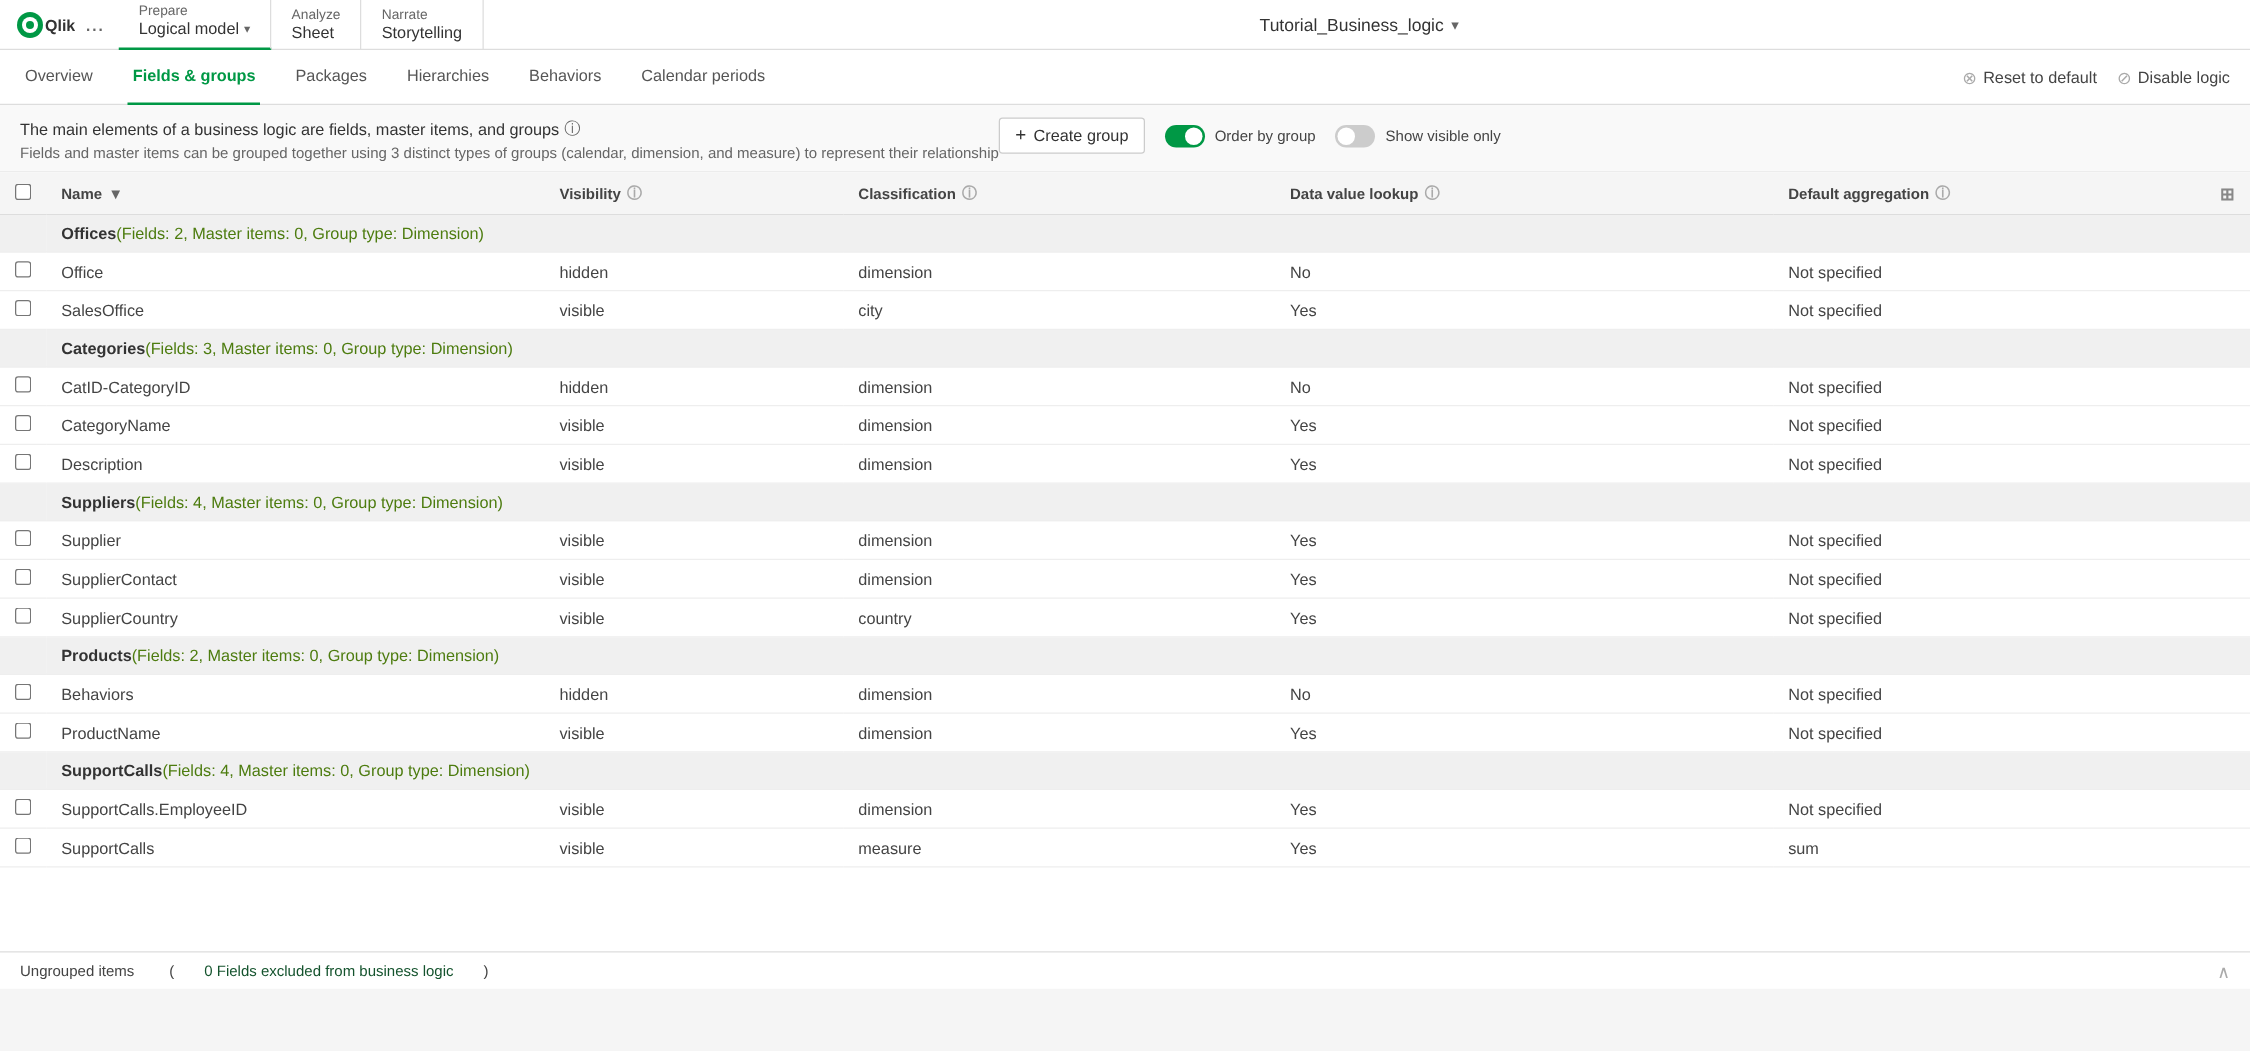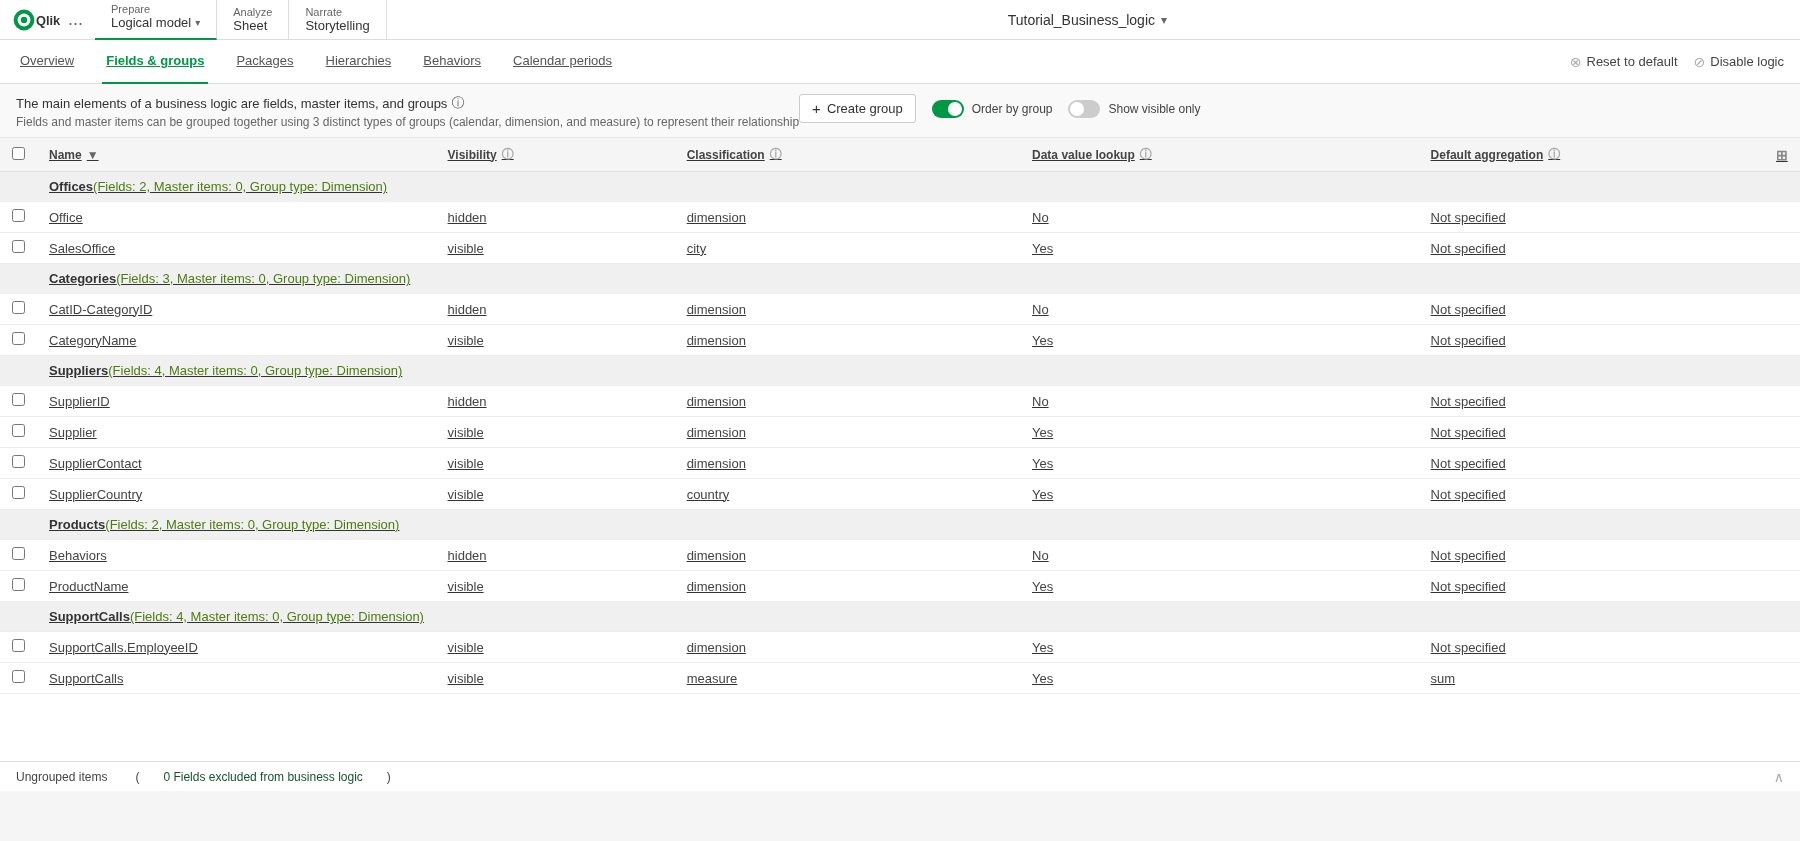--- a/index.html
+++ b/index.html
@@ -30,21 +30,20 @@
 
     
     .second-nav {
       display: flex; align-items: center; height: 44px; background: #fff;
       border-bottom: 1px solid #ddd; padding: 0 16px; gap: 24px;
     }
     .nav-tab {
       font-size: 13px; color: #555; cursor: pointer; height: 44px;
       display: flex; align-items: center; border-bottom: 2px solid transparent;
       padding: 0 4px;
-      text-decoration: underline;
     }
     .nav-tab.active { color: #009845; border-bottom: 2px solid #009845; font-weight: 600; }
     .nav-tab-spacer { flex: 1; }
     .top-right-actions { display: flex; align-items: center; gap: 16px; }
     .action-btn { display: flex; align-items: center; gap: 5px; font-size: 13px; color: #444; cursor: pointer; background: none; border: none; }
     .action-btn .x-icon { color: #aaa; font-size: 14px; }
 
     
     .desc-bar {
       background: #f9f9f9; padding: 10px 16px 8px; border-bottom: 1px solid #e8e8e8;
@@ -69,21 +68,21 @@
       width: 14px; height: 14px; border-radius: 50%; background: #fff; margin-left: auto;
     }
     .toggle-switch.off { background: #ccc; }
     .toggle-switch.off .knob { margin-left: 0; }
 
     
     .table-container {
       background: #fff; overflow-y: auto; flex: 1;
       height: calc(841px - 40px - 44px - 68px - 36px - 30px);
     }
-    .data-table { width: 100%; border-collapse: collapse; text-decoration: underline; }
+    .data-table { width: 100%; border-collapse: collapse; }
     .data-table thead tr { background: #f5f5f5; border-bottom: 1px solid #ddd; }
     .data-table thead th {
       text-align: left; padding: 8px 12px; font-size: 12px; font-weight: 600;
       color: #444; border-bottom: 1px solid #ddd; position: sticky; top: 0;
       background: #f5f5f5; white-space: nowrap;
     }
     .th-inner { display: flex; align-items: center; gap: 5px; }
     .info-icon { color: #aaa; font-size: 12px; cursor: pointer; }
     .filter-icon { color: #666; font-size: 12px; cursor: pointer; }
     .checkbox-col { width: 32px; text-align: center; }
@@ -280,35 +279,35 @@
     </tr>
         <tr class="data-row">
       <td><input type="checkbox" style=""></td>
       <td>CategoryName</td>
       <td>visible</td>
       <td>dimension</td>
       <td>Yes</td>
       <td>Not specified</td>
       <td></td>
     </tr>
+        <tr class="data-row">
+      <td><input type="checkbox" style=""></td>
+      <td>Description</td>
+      <td>visible</td>
+      <td>dimension</td>
+      <td>Yes</td>
+      <td>Not specified</td>
+      <td></td>
+    </tr>
         <tr class="group-row">
     <td></td>
     <td colspan="6">
       <span class="group-name">Suppliers</span><span class="group-meta">(Fields: 4, Master items: 0, Group type: Dimension)</span>
     </td>
   </tr>
-        <tr class="data-row">
-      <td><input type="checkbox" style=""></td>
-      <td>SupplierID</td>
-      <td>hidden</td>
-      <td>dimension</td>
-      <td>No</td>
-      <td>Not specified</td>
-      <td></td>
-    </tr>
         <tr class="data-row">
       <td><input type="checkbox" style=""></td>
       <td>Supplier</td>
       <td>visible</td>
       <td>dimension</td>
       <td>Yes</td>
       <td>Not specified</td>
       <td></td>
     </tr>
         <tr class="data-row">

